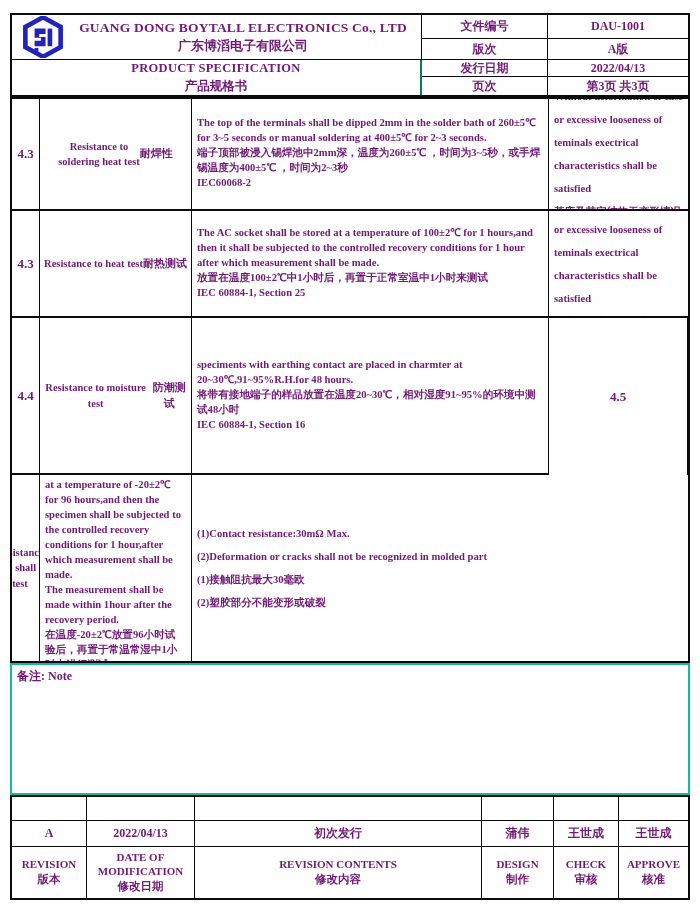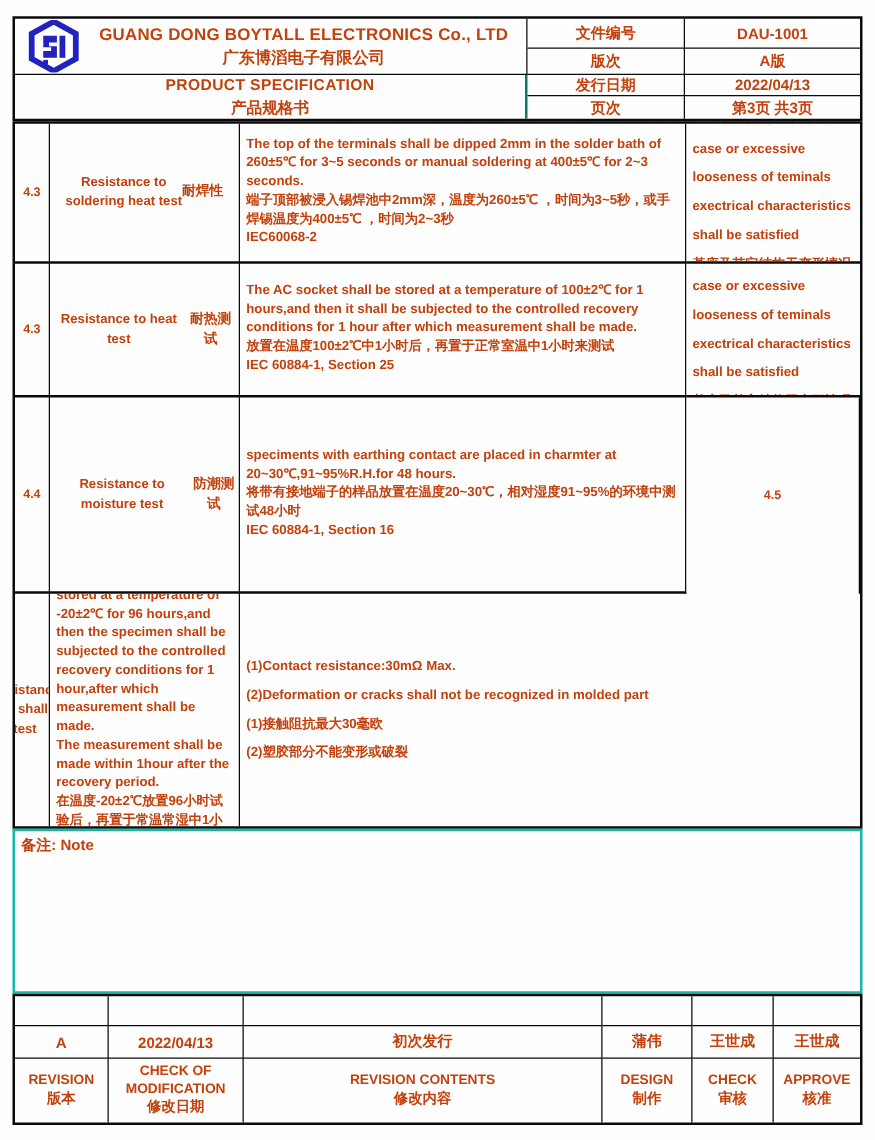--- a/index.html
+++ b/index.html
@@ -1,22 +1,22 @@
 <!DOCTYPE html>
 <html><head>
 <meta charset="utf-8">
 <style>
   * { box-sizing: border-box; margin: 0; padding: 0; }
   html,body { background:#ffffff; }
   .page {
     position: relative;
     width: 700px; height: 912px;
     background: #fefefe;
-    font-family: Liberation Sans, sans-serif;
-    color: #c2410c;
+    font-family: Liberation Serif, serif;
+    color: #701a75;
     font-weight: 700;
   }
   .pre { white-space: pre-line; }
 
   
   .hdr {
     position: absolute; left: 10px; top: 13px;
     width: 680px; height: 84px;
     border: 2px solid #0b0b0b;
     display: grid;
@@ -59,21 +59,21 @@
   }
   .cell {
     border-right: 1px solid #0b0b0b;
     border-bottom: 2px solid #0b0b0b;
     overflow: hidden;
   }
   .cell.colend { border-right: none; }
   .cell.rowend { border-bottom: none; }
   .c-no {
     display: flex; align-items: center; justify-content: center;
-    font-size: 10px;
+    font-size: 13px;
   }
   .c-item {
     display: flex; flex-direction: row; align-items: center; justify-content: center;
     text-align: center; font-size: 10.5px; line-height: 1.45; padding: 0 2px;
   }
   .c-item .cn { font-size: 11px; }
   .c-cond {
     display: flex; flex-direction: column; justify-content: center;
     font-size: 10.6px; line-height: 15px; padding: 0 6px 3px 5px;
   }
@@ -214,21 +214,21 @@
     <div class="rcell rev-entry">初次发行</div>
     <div class="rcell rev-entry">蒲伟</div>
     <div class="rcell rev-entry">王世成</div>
     <div class="rcell rev-entry colend">王世成</div>
 
     <div class="rcell rev-head rowend">
       <span class="en">REVISION</span>
       <span class="cn">版本</span>
     </div>
     <div class="rcell rev-head rowend">
-      <span class="en">CHECK OF
+      <span class="en">DATE OF
 MODIFICATION</span>
       <span class="cn">修改日期</span>
     </div>
     <div class="rcell rev-head rowend">
       <span class="en">REVISION CONTENTS</span>
       <span class="cn">修改内容</span>
     </div>
     <div class="rcell rev-head rowend">
       <span class="en">DESIGN</span>
       <span class="cn">制作</span>

